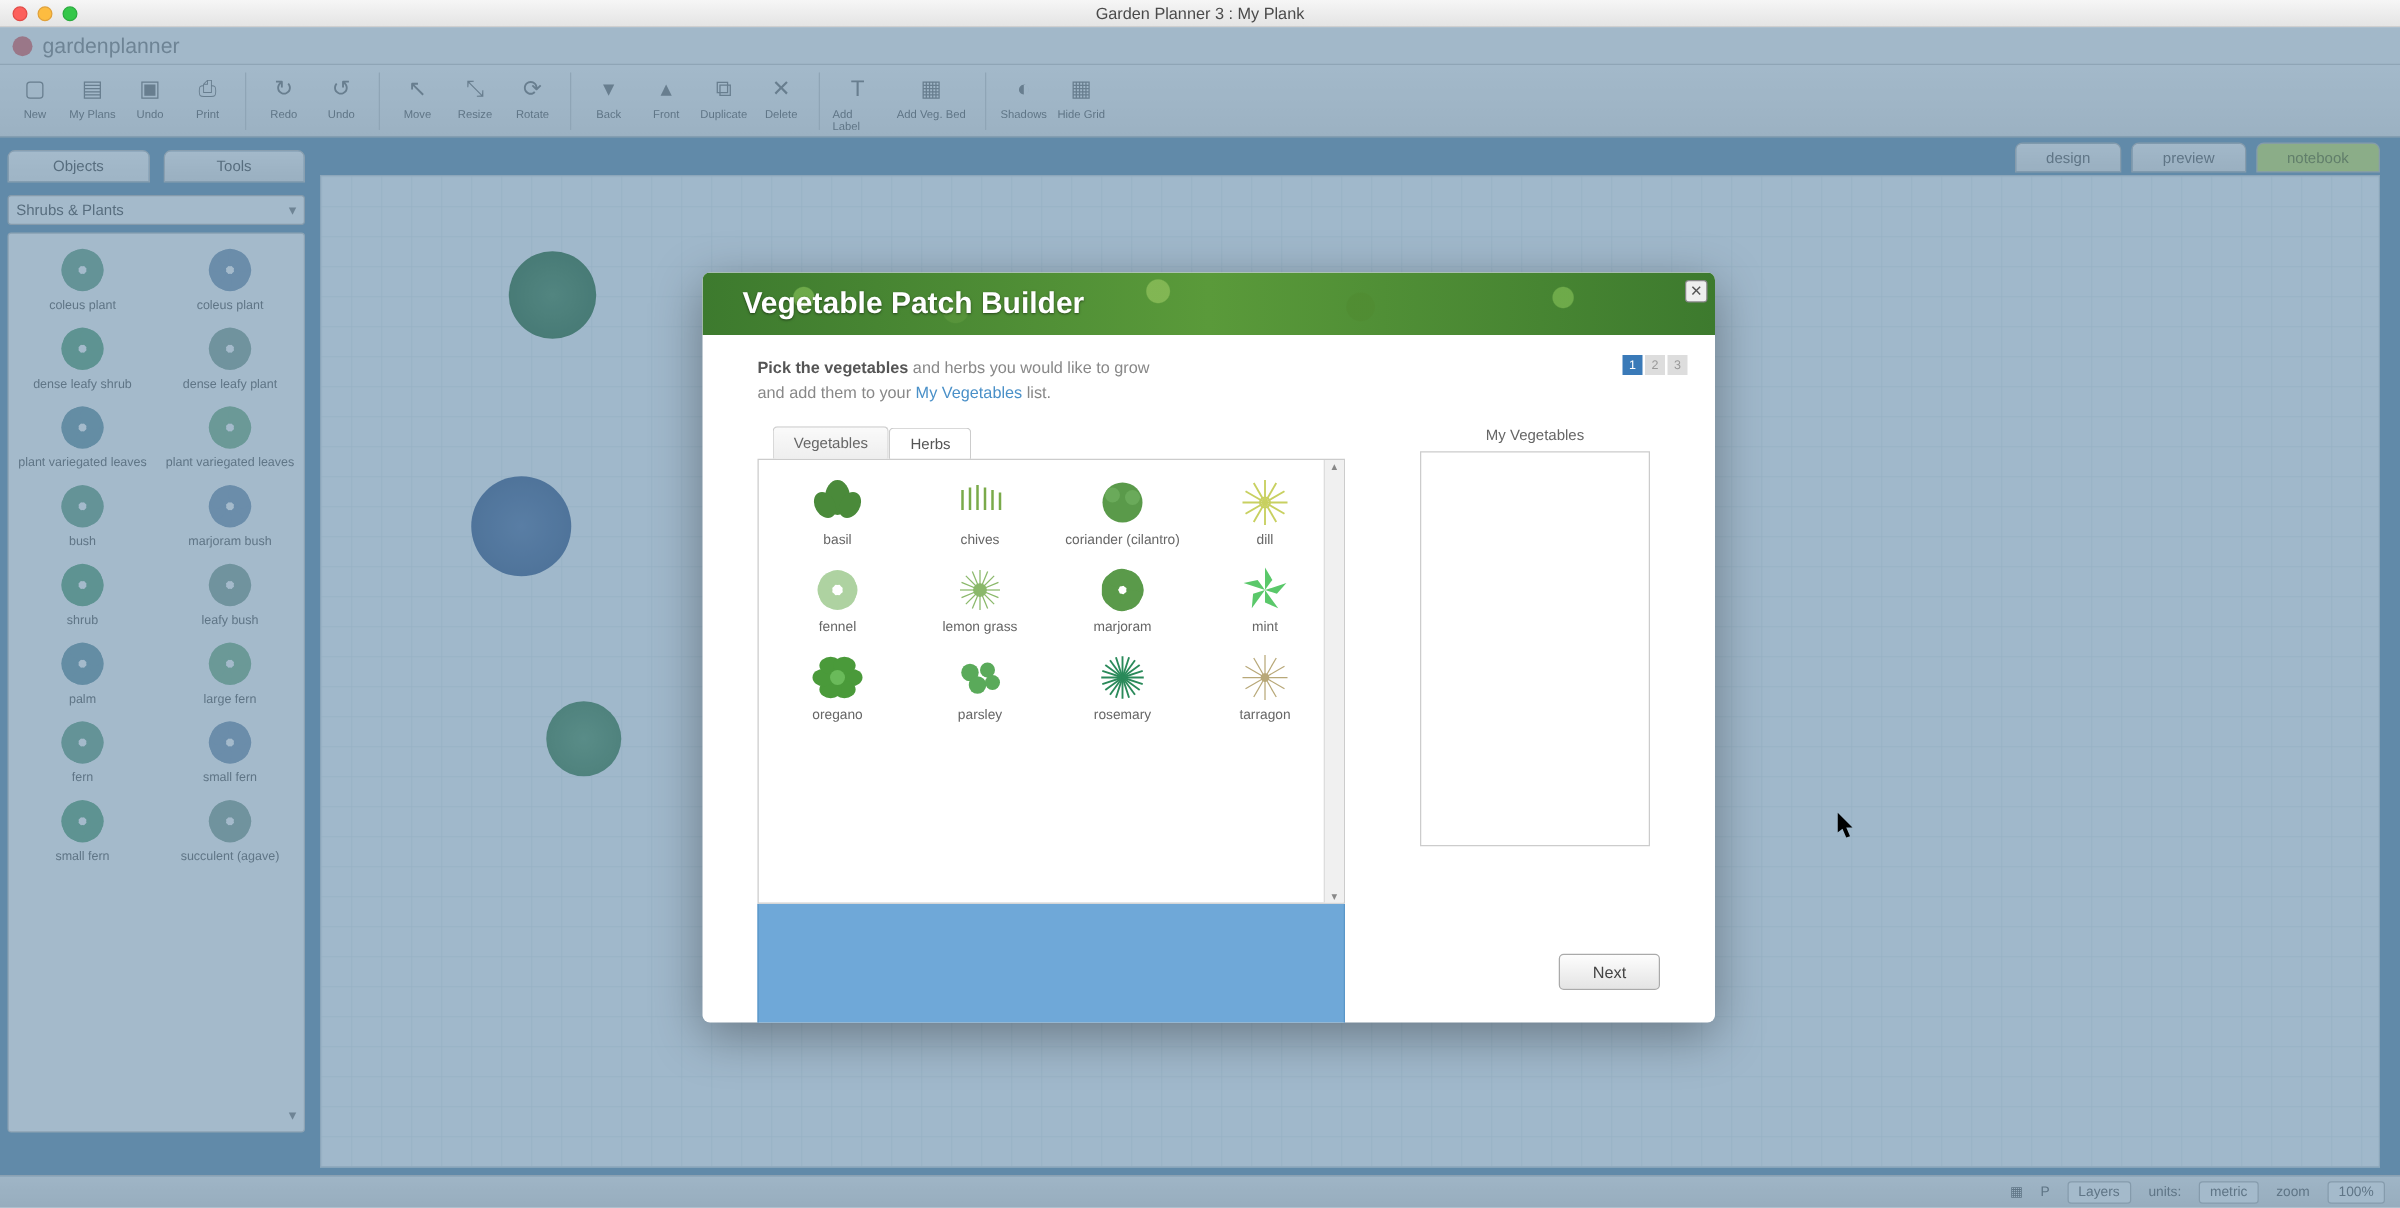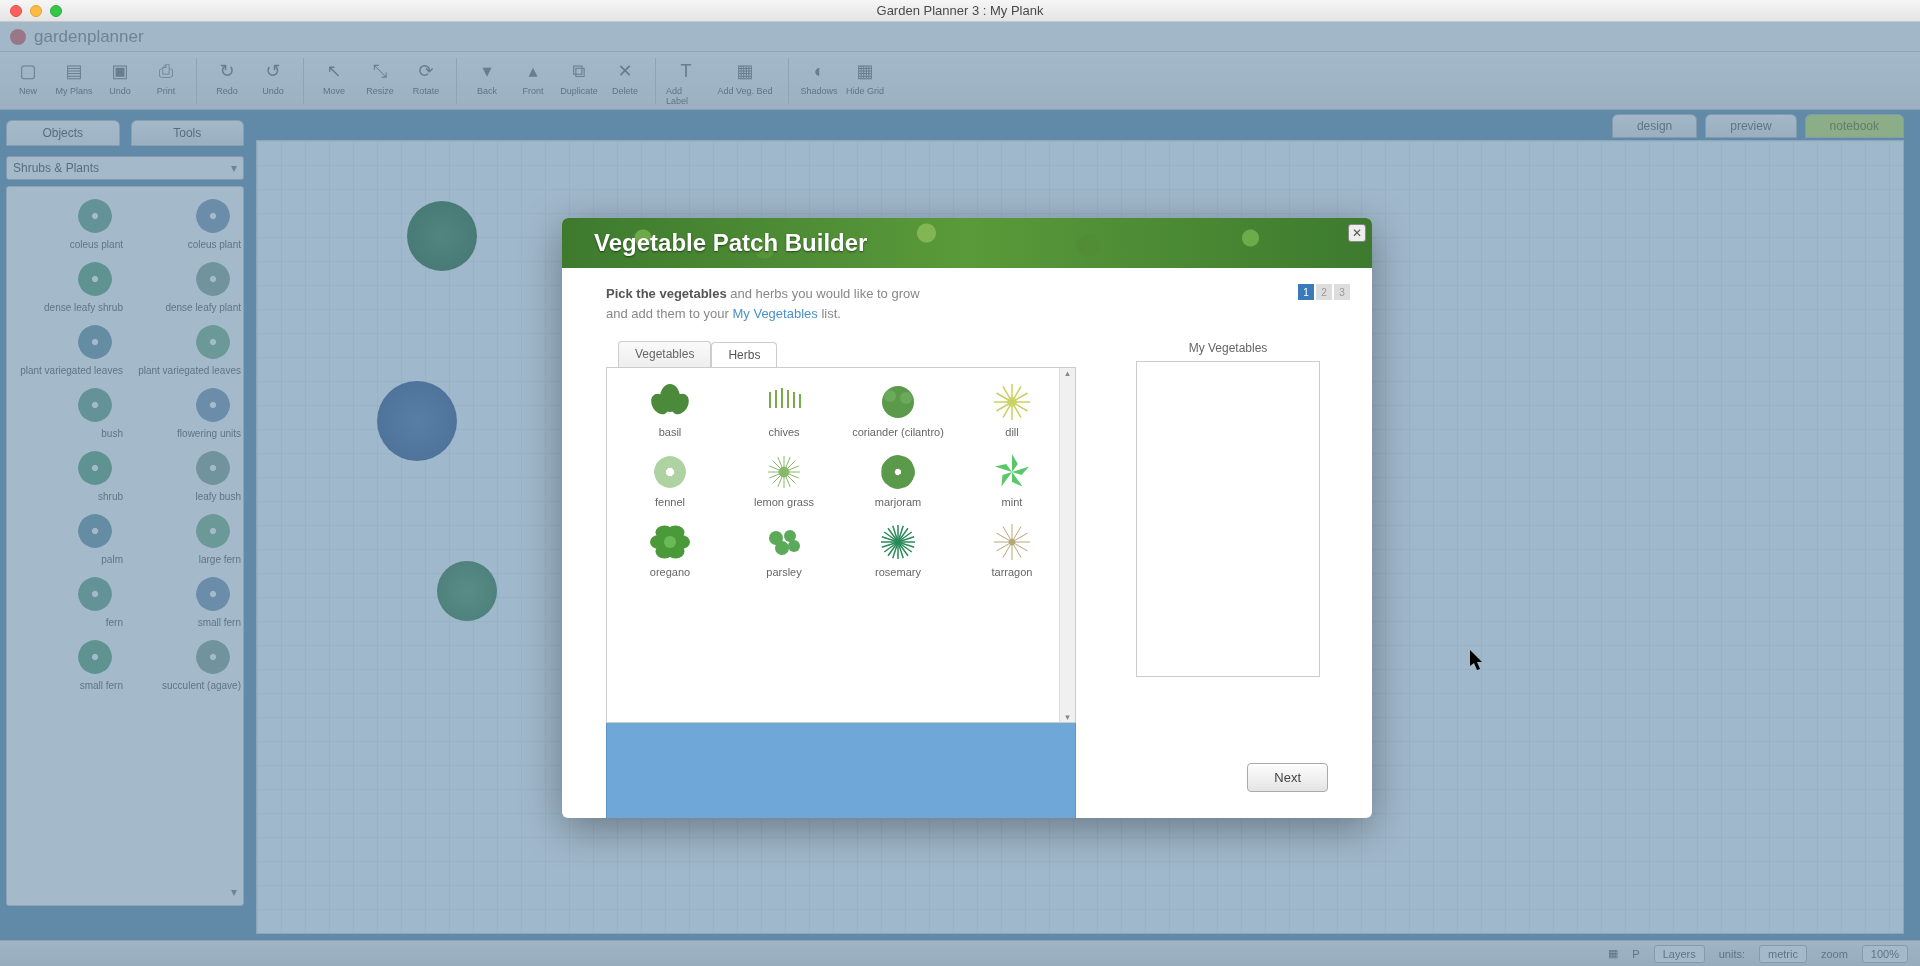--- a/index.html
+++ b/index.html
@@ -34,21 +34,21 @@
 
 .mainrow { display:flex; height:calc(100% - 88px - 26px); }
 .leftpanel { width:250px; padding:10px 6px; }
 .tabs { display:flex; gap:11px; margin-bottom:10px;}
 .ptab { flex:1; background:linear-gradient(#fdfdfd,#e8e8e8); border:1px solid #c4c4c4; border-radius:6px 6px 0 0; text-align:center; font-size:12px; color:#555; padding:5px 0; }
 .ptab.active{ background:linear-gradient(#fff,#f2f2f2);}
 .catsel { background:#fff;border:1px solid #bbb;border-radius:3px;padding:4px 6px;font-size:12px;color:#555;display:flex;justify-content:space-between;align-items:center;margin-bottom:6px;}
 .catsel::after{content:'▾';color:#888;}
 .palette { background:#fff; border:1px solid #ccc; border-radius:3px; height:720px; overflow:hidden; padding:6px 2px; position:relative;}
 .palgrid { display:grid; grid-template-columns:1fr 1fr; gap:6px 4px; }
-.pitem { display:flex; flex-direction:column; align-items:flex-end; font-size:10px; color:#666; text-align:center;}
+.pitem { display:flex; flex-direction:column; align-items:center; font-size:10px; color:#666; text-align:center;}
 .pitem .picon{ width:56px;height:46px;border-radius:6px;display:flex;align-items:center;justify-content:center;}
 .palette-scroll{position:absolute;right:6px;bottom:6px;font-size:12px;color:#888;}
 
 .canvasarea { flex:1; position:relative; }
 .viewtabs { position:absolute; top:4px; right:16px; display:flex; gap:8px; z-index:1;}
 .vtab { padding:4px 24px; font-size:12px; border-radius:6px 6px 0 0; border:1px solid #bbb; background:linear-gradient(#fafafa,#e8e8e8); color:#666;}
 .vtab.note{ background:#c7e26a; color:#6a7a2a;}
 .canvas { position:absolute; top:30px; left:6px; right:16px; bottom:6px; background:#f7fbfe; border:1px solid #c9d3da;
   background-image:linear-gradient(#e4edf3 1px,transparent 1px),linear-gradient(90deg,#e4edf3 1px,transparent 1px);
   background-size:24px 24px;}
@@ -337,21 +337,21 @@
                       <ellipse cx="35.071067811865476" cy="30.071067811865476" rx="7" ry="10" transform="rotate(45 35.071067811865476 30.071067811865476)"></ellipse>
                       <ellipse cx="28" cy="33" rx="7" ry="10" transform="rotate(90 28 33)"></ellipse>
                       <ellipse cx="20.928932188134524" cy="30.071067811865476" rx="7" ry="10" transform="rotate(135 20.928932188134524 30.071067811865476)"></ellipse>
                       <ellipse cx="18" cy="23" rx="7" ry="10" transform="rotate(180 18 23)"></ellipse>
                       <ellipse cx="20.928932188134524" cy="15.928932188134524" rx="7" ry="10" transform="rotate(225 20.928932188134524 15.928932188134524)"></ellipse>
                       <ellipse cx="27.999999999999996" cy="13" rx="7" ry="10" transform="rotate(270 27.999999999999996 13)"></ellipse>
                       <ellipse cx="35.071067811865476" cy="15.928932188134523" rx="7" ry="10" transform="rotate(315 35.071067811865476 15.928932188134523)"></ellipse>
                     </g>
                   </svg>
                 </div>
-                <span>flowering units</span>
+                <span>marjoram bush</span>
               </div>
               <div class="pitem">
                 <div class="picon">
                   <svg width="56" height="46">
                     <g fill="#4a9a6a" opacity="0.85">
                       <ellipse cx="38" cy="23" rx="7" ry="10" transform="rotate(0 38 23)"></ellipse>
                       <ellipse cx="35.071067811865476" cy="30.071067811865476" rx="7" ry="10" transform="rotate(45 35.071067811865476 30.071067811865476)"></ellipse>
                       <ellipse cx="28" cy="33" rx="7" ry="10" transform="rotate(90 28 33)"></ellipse>
                       <ellipse cx="20.928932188134524" cy="30.071067811865476" rx="7" ry="10" transform="rotate(135 20.928932188134524 30.071067811865476)"></ellipse>
                       <ellipse cx="18" cy="23" rx="7" ry="10" transform="rotate(180 18 23)"></ellipse>

